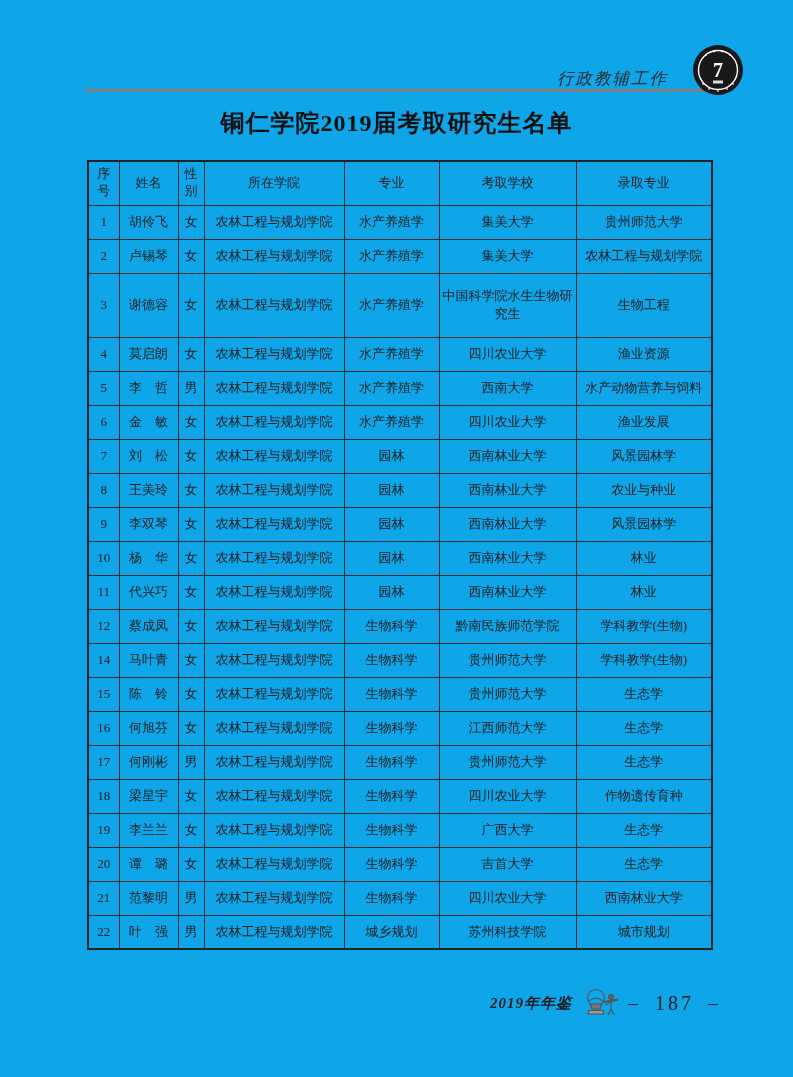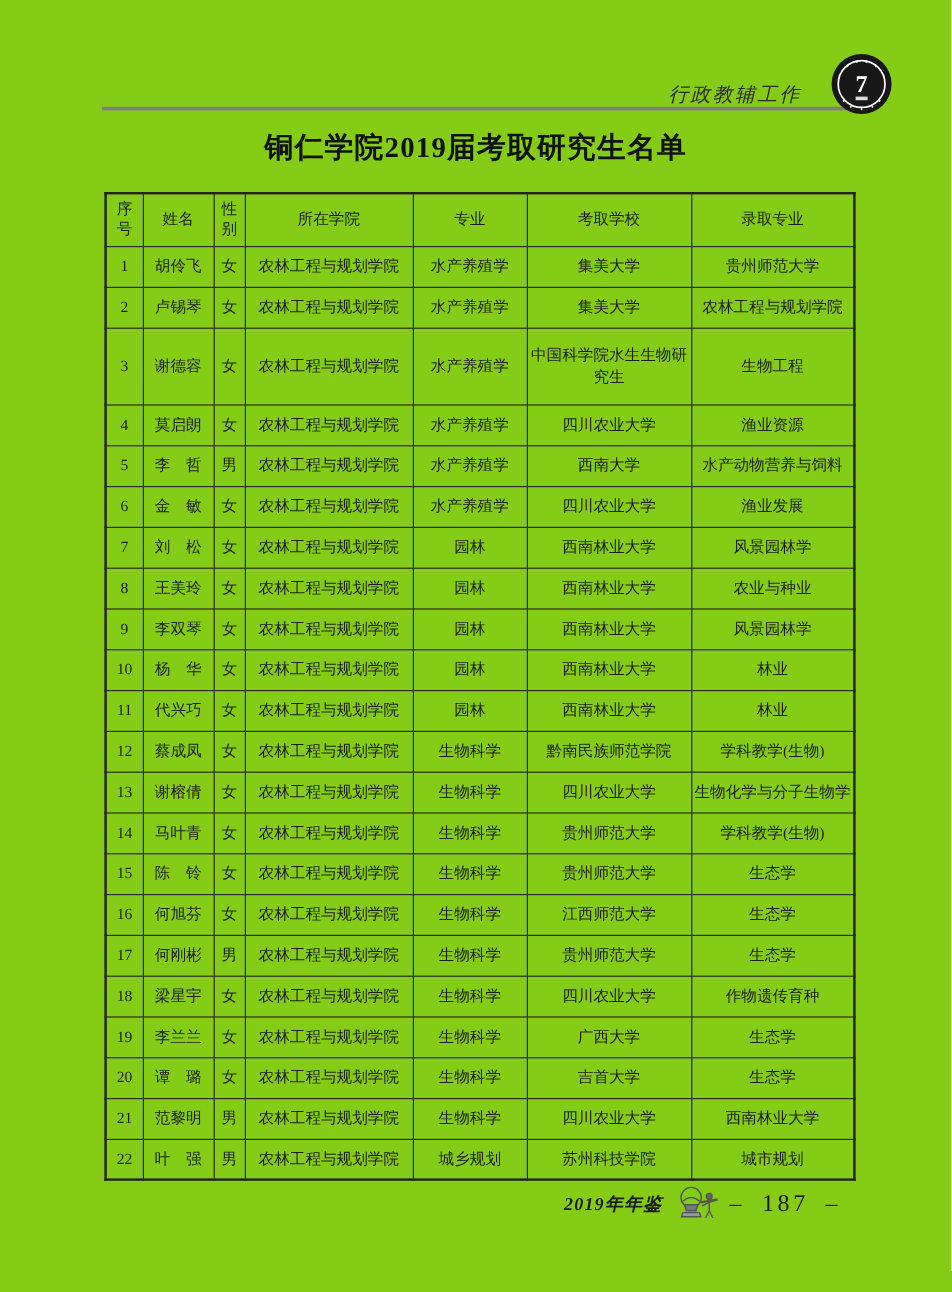--- a/index.html
+++ b/index.html
@@ -2,21 +2,21 @@
 <html lang="zh"><head>
 <meta charset="utf-8">
 <style>
   * { margin: 0; padding: 0; box-sizing: border-box; }
   html, body { background: #ffffff; }
   body { font-family: "Liberation Serif", "DejaVu Serif", serif; }
   .page {
     position: relative;
     width: 793px;
     height: 1077px;
-    background: #84cc16;
+    background: #0ea5e9;
     overflow: hidden;
     color: #1d1d1d;
   }
   
   .header-rule {
     position: absolute;
     left: 85px; top: 89px;
     width: 630px; height: 2.5px;
     background: #7e7e7e;
     z-index: 1;
@@ -74,21 +74,21 @@
   }
   td.two-line { padding: 0 20px; }
   
   .footer {
     position: absolute;
     left: 0; top: 988px;
     width: 793px;
     display: flex;
     justify-content: flex-end;
     align-items: center;
-    padding-right: 92px;
+    padding-right: 72px;
     gap: 8px;
   }
   .yearbook-label {
     font-size: 15px;
     font-weight: bold;
     font-style: italic;
     letter-spacing: 1px;
     color: #1a1a1a;
   }
   .page-number {
@@ -251,29 +251,20 @@
         <tr style="height: 34px;">
           <td>12</td>
           <td>蔡成凤</td>
           <td>女</td>
           <td>农林工程与规划学院</td>
           <td>生物科学</td>
           <td>黔南民族师范学院</td>
           <td>学科教学(生物)</td>
         </tr>
         <tr style="height: 34px;">
-          <td>13</td>
-          <td>谢榕倩</td>
-          <td>女</td>
-          <td>农林工程与规划学院</td>
-          <td>生物科学</td>
-          <td>四川农业大学</td>
-          <td>生物化学与分子生物学</td>
-        </tr>
-        <tr style="height: 34px;">
           <td>14</td>
           <td>马叶青</td>
           <td>女</td>
           <td>农林工程与规划学院</td>
           <td>生物科学</td>
           <td>贵州师范大学</td>
           <td>学科教学(生物)</td>
         </tr>
         <tr style="height: 34px;">
           <td>15</td>

